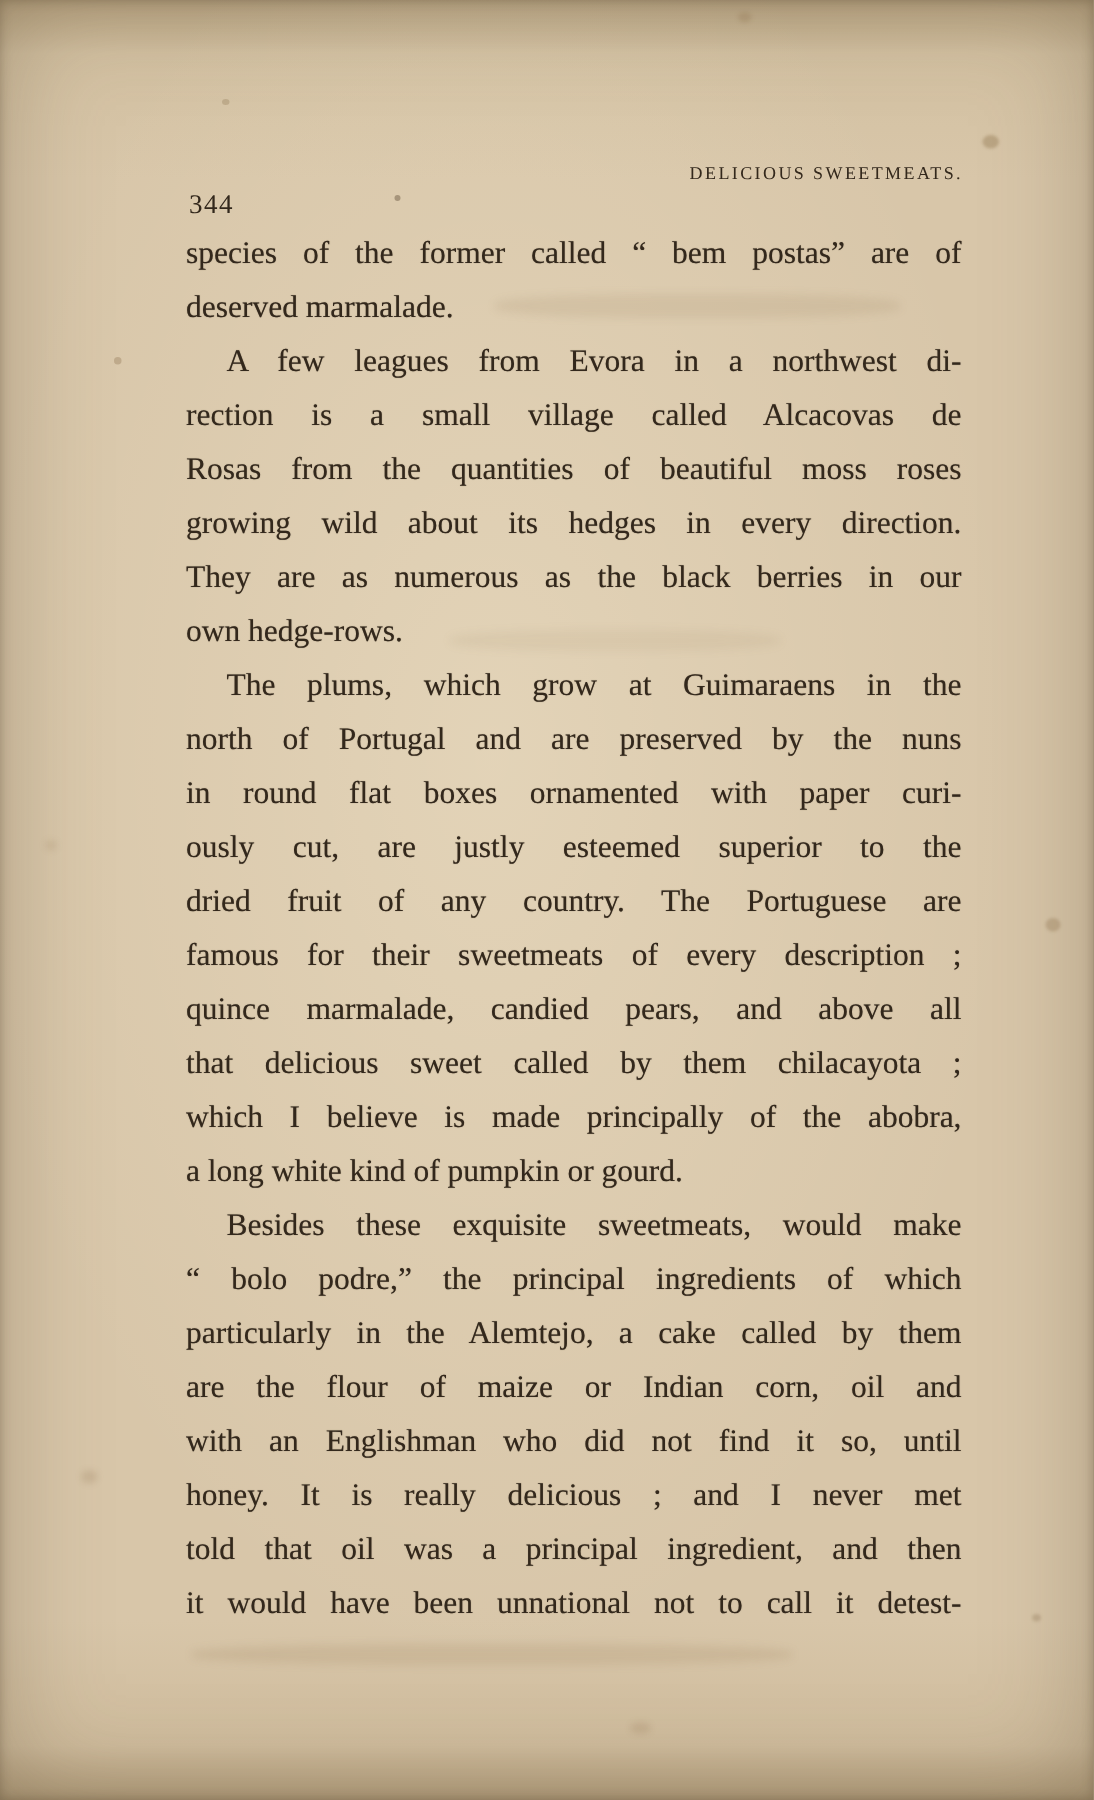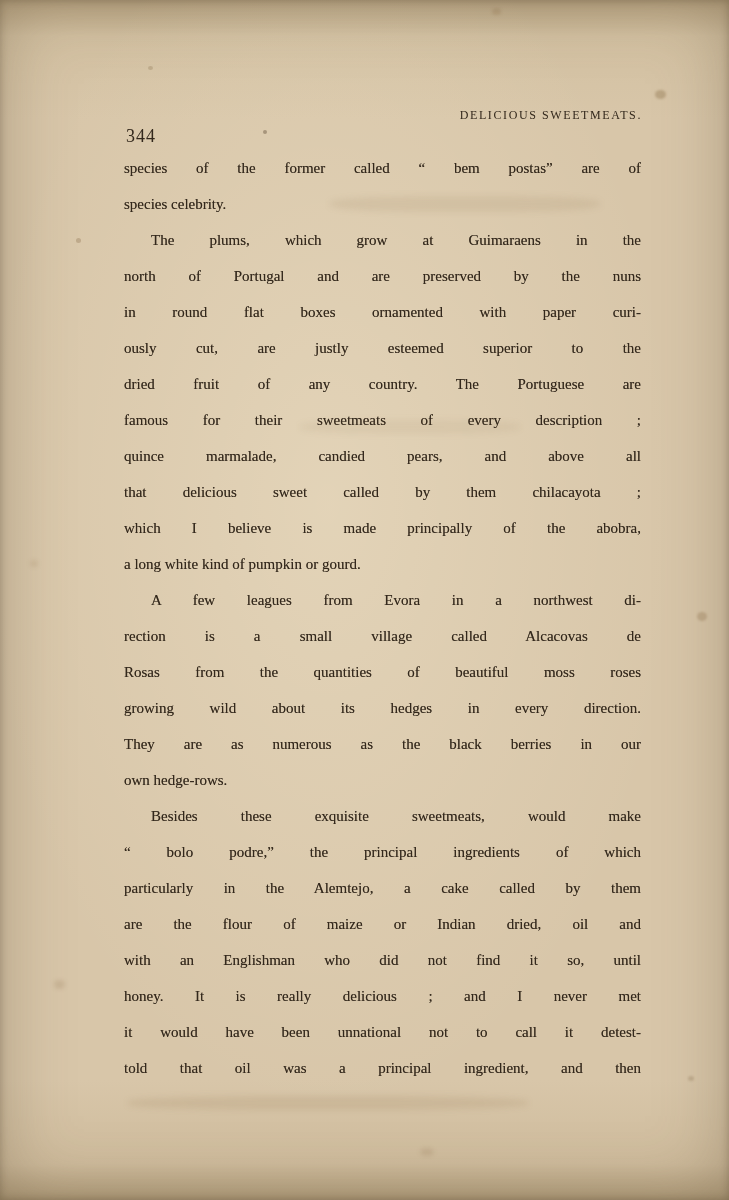--- a/index.html
+++ b/index.html
@@ -42,21 +42,21 @@
     width: 100%;
     text-align: right;
     font-size: 12px;
     letter-spacing: 1.6px;
   }
   .text-block {
     position: absolute;
     left: 124px;
     top: 150px;
     width: 517px;
-    font-size: 15px;
+    font-size: 21px;
     line-height: 36px;
     text-shadow: 0 0 0.6px rgba(51,40,28,0.55);
   }
   .paragraph { margin: 0; }
   .line {
     text-align: justify;
     text-align-last: justify;
   }
   .line.lastline { text-align-last: left; }
   .line.firstline { text-indent: 27px; }
@@ -81,51 +81,51 @@
 <div class="page" style="--ink: #33281c;">
 
   <div class="header-row">
     <span class="page-number">344</span>
     <span class="running-header">DELICIOUS SWEETMEATS.</span>
   </div>
 
   <div class="text-block">
       <div class="paragraph">
         <div class="line">species of the former called “ bem postas” are of</div>
-        <div class="line lastline">species celebrity.</div>
+        <div class="line lastline">deserved marmalade.</div>
+      </div>
+      <div class="paragraph">
+        <div class="line firstline">A few leagues from Evora in a northwest di-</div>
+        <div class="line">rection is a small village called Alcacovas de</div>
+        <div class="line">Rosas from the quantities of beautiful moss roses</div>
+        <div class="line">growing wild about its hedges in every direction.</div>
+        <div class="line">They are as numerous as the black berries in our</div>
+        <div class="line lastline">own hedge-rows.</div>
       </div>
       <div class="paragraph">
         <div class="line firstline">The plums, which grow at Guimaraens in the</div>
         <div class="line">north of Portugal and are preserved by the nuns</div>
         <div class="line">in round flat boxes ornamented with paper curi-</div>
         <div class="line">ously cut, are justly esteemed superior to the</div>
         <div class="line">dried fruit of any country.  The Portuguese are</div>
         <div class="line">famous for their sweetmeats of every description ;</div>
         <div class="line">quince marmalade, candied pears, and above all</div>
         <div class="line">that delicious sweet called by them chilacayota ;</div>
         <div class="line">which I believe is made principally of the abobra,</div>
         <div class="line lastline">a long white kind of pumpkin or gourd.</div>
       </div>
       <div class="paragraph">
-        <div class="line firstline">A few leagues from Evora in a northwest di-</div>
-        <div class="line">rection is a small village called Alcacovas de</div>
-        <div class="line">Rosas from the quantities of beautiful moss roses</div>
-        <div class="line">growing wild about its hedges in every direction.</div>
-        <div class="line">They are as numerous as the black berries in our</div>
-        <div class="line lastline">own hedge-rows.</div>
-      </div>
-      <div class="paragraph">
         <div class="line firstline">Besides these exquisite sweetmeats, would make</div>
         <div class="line">“ bolo podre,” the principal ingredients of which</div>
         <div class="line">particularly in the Alemtejo, a cake called by them</div>
-        <div class="line">are the flour of maize or Indian dried, oil and</div>
+        <div class="line">are the flour of maize or Indian corn, oil and</div>
         <div class="line">with an Englishman who did not find it so, until</div>
         <div class="line">honey.  It is really delicious ; and I never met</div>
+        <div class="line">told that oil was a principal ingredient, and then</div>
         <div class="line">it would have been unnational not to call it detest-</div>
-        <div class="line">told that oil was a principal ingredient, and then</div>
       </div>
     </div>
 
   <div class="spot" style="left:655px; top:90px;  width:11px; height:9px;  background:rgba(120,88,48,0.30); filter:blur(1px);"></div>
   <div class="spot" style="left:492px; top:8px;   width:9px;  height:7px;  background:rgba(120,88,48,0.18); filter:blur(1.5px);"></div>
   <div class="spot" style="left:697px; top:612px; width:10px; height:9px;  background:rgba(120,88,48,0.25); filter:blur(1px);"></div>
   <div class="spot" style="left:76px;  top:238px; width:5px;  height:5px;  background:rgba(110,80,45,0.25); filter:blur(0.5px);"></div>
   <div class="spot" style="left:54px;  top:980px; width:11px; height:9px;  background:rgba(120,88,48,0.16); filter:blur(2px);"></div>
   <div class="spot" style="left:148px; top:66px;  width:5px;  height:4px;  background:rgba(110,80,45,0.22); filter:blur(0.5px);"></div>
   <div class="spot" style="left:688px; top:1076px;width:6px;  height:5px;  background:rgba(110,80,45,0.22); filter:blur(1px);"></div>

